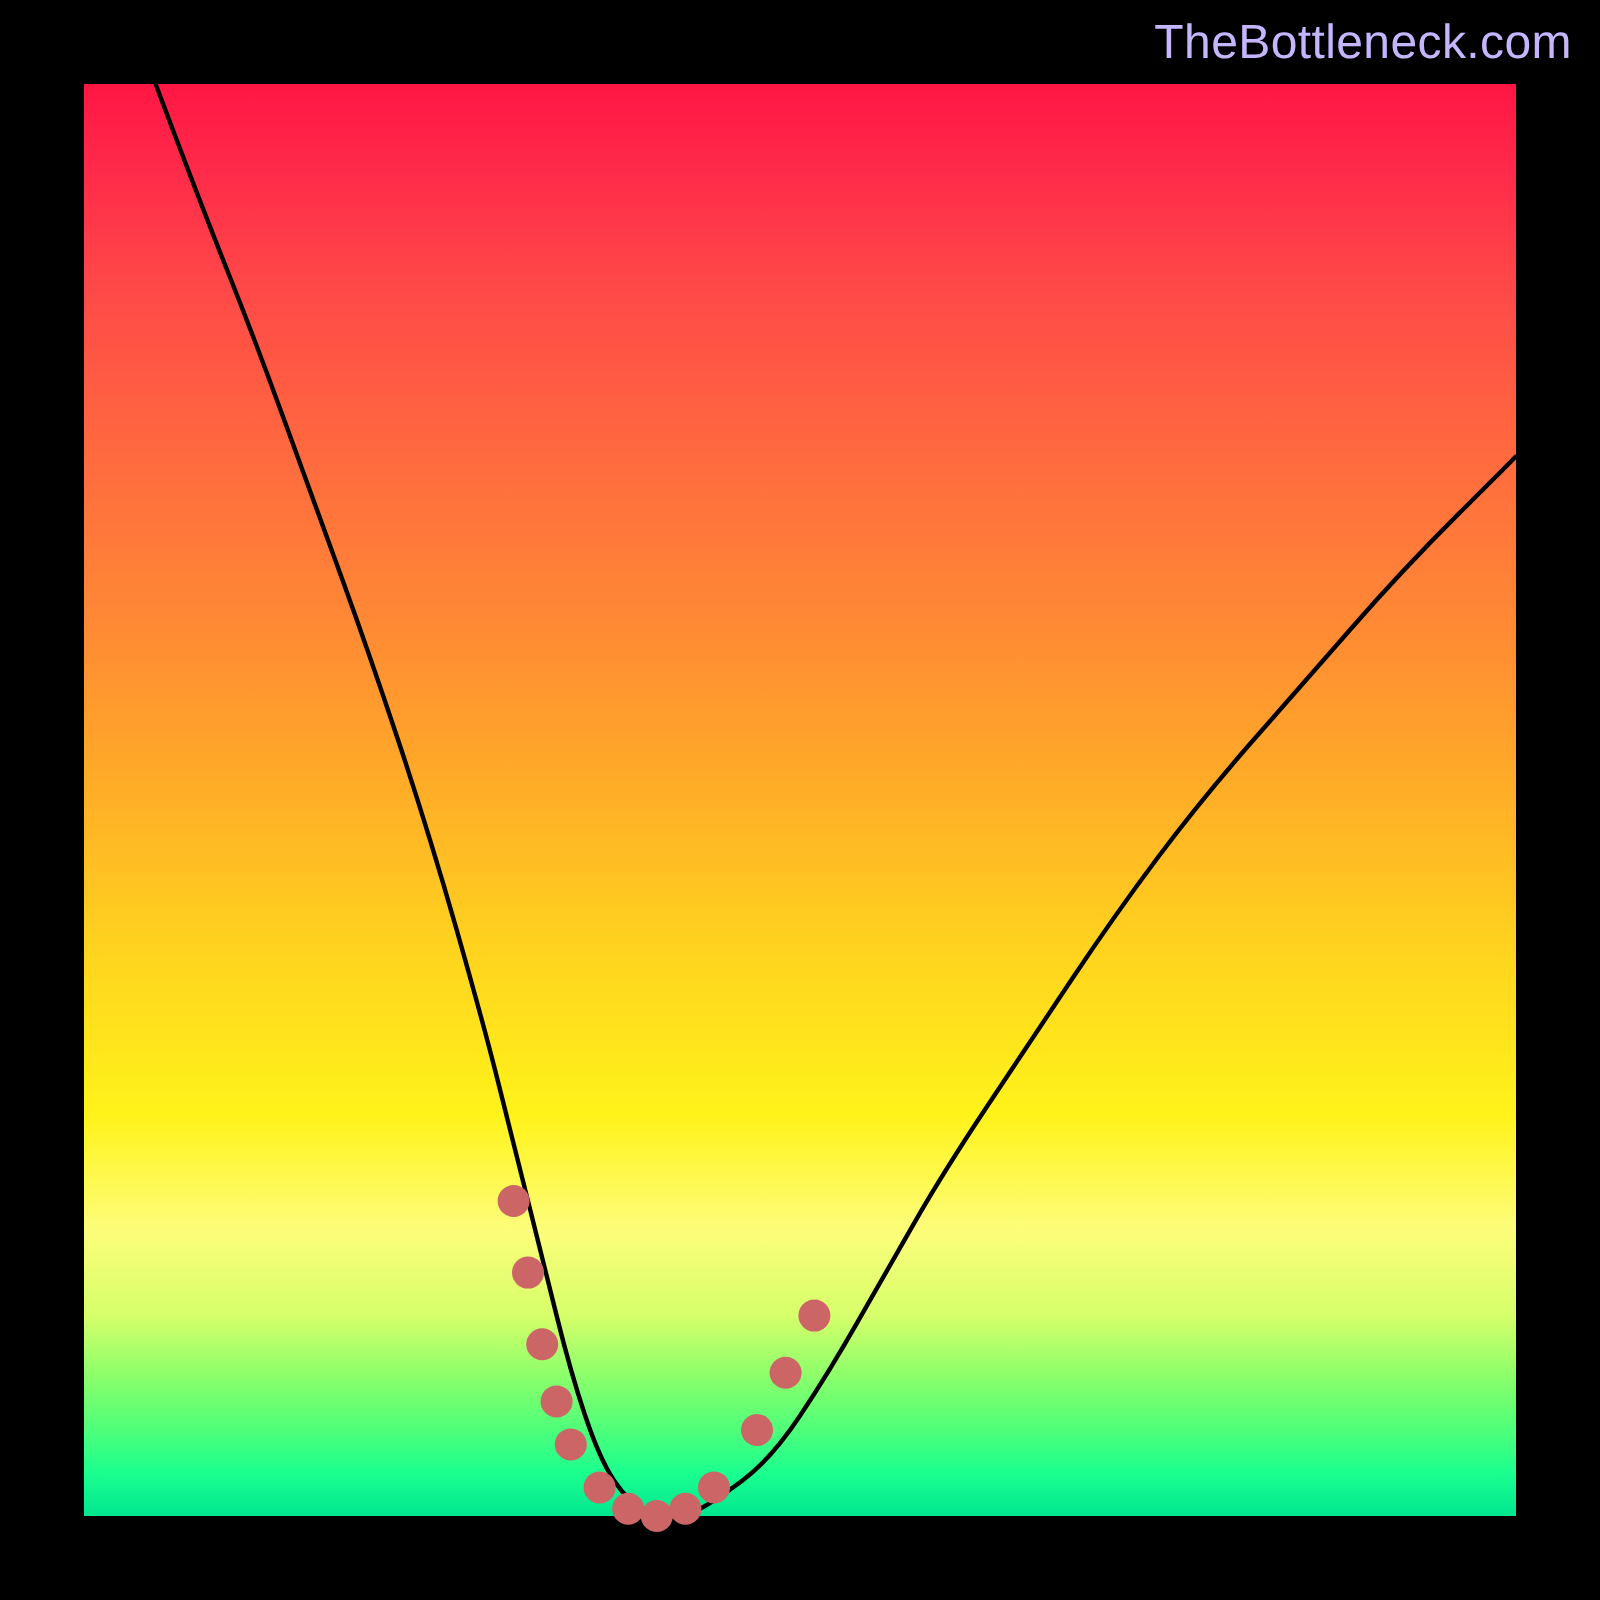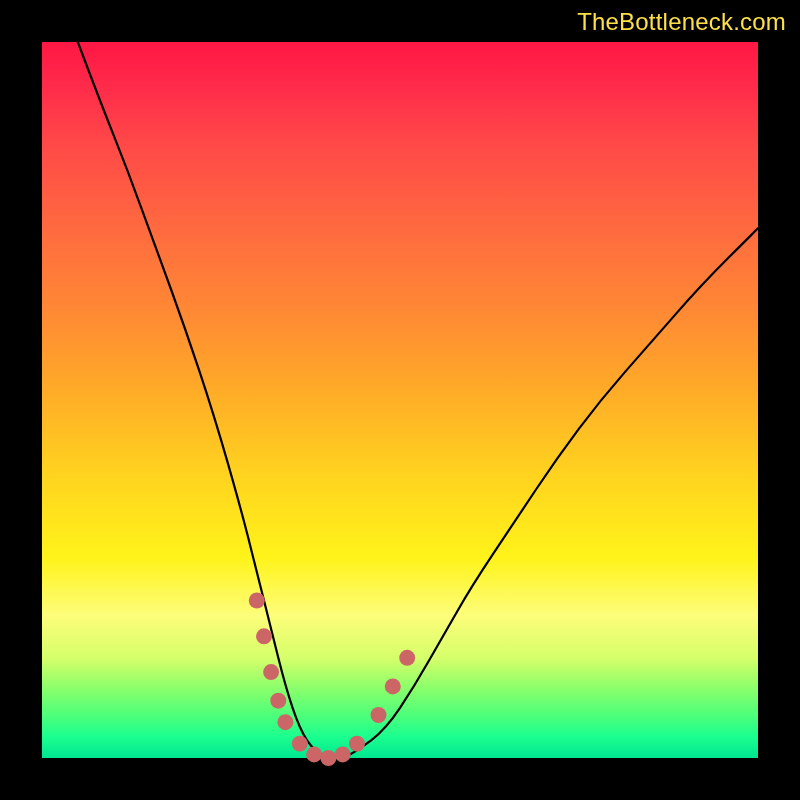--- a/index.html
+++ b/index.html
@@ -41,21 +41,21 @@
       #8fff6a 90%,
       #4eff7a 94%,
       #1bff8f 97%,
       #00e690 100%
     );
   }
   .attribution {
     position: absolute;
     top: 8px;
     right: 14px;
-    color: #fde047;
+    color: #c4b5fd;
     font-size: 24px;
     font-weight: 500;
     letter-spacing: 0.2px;
     user-select: none;
   }
   svg.curve {
     position: absolute;
     left: 0;
     top: 0;
     width: 716px;

